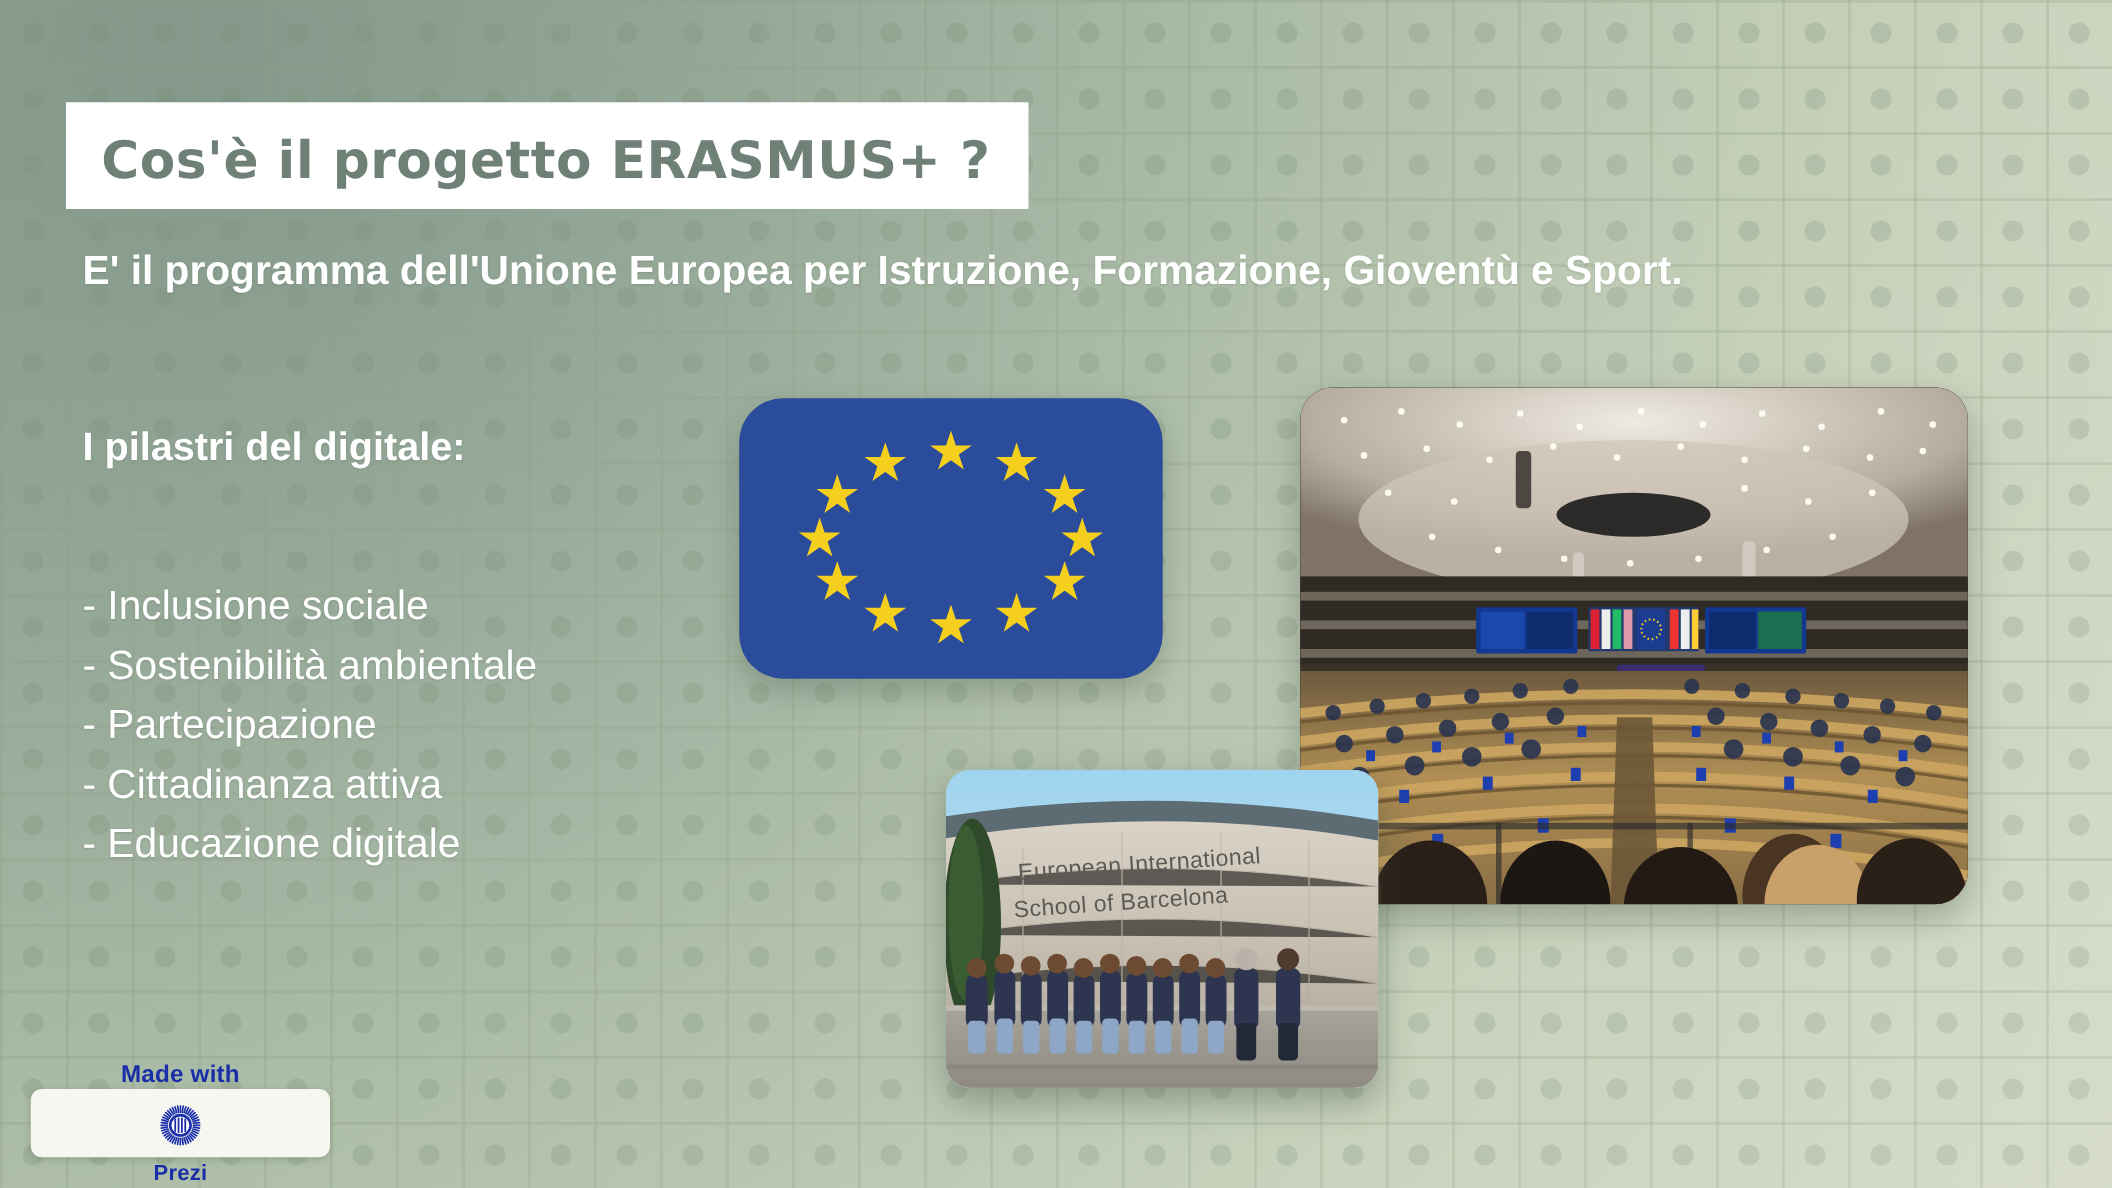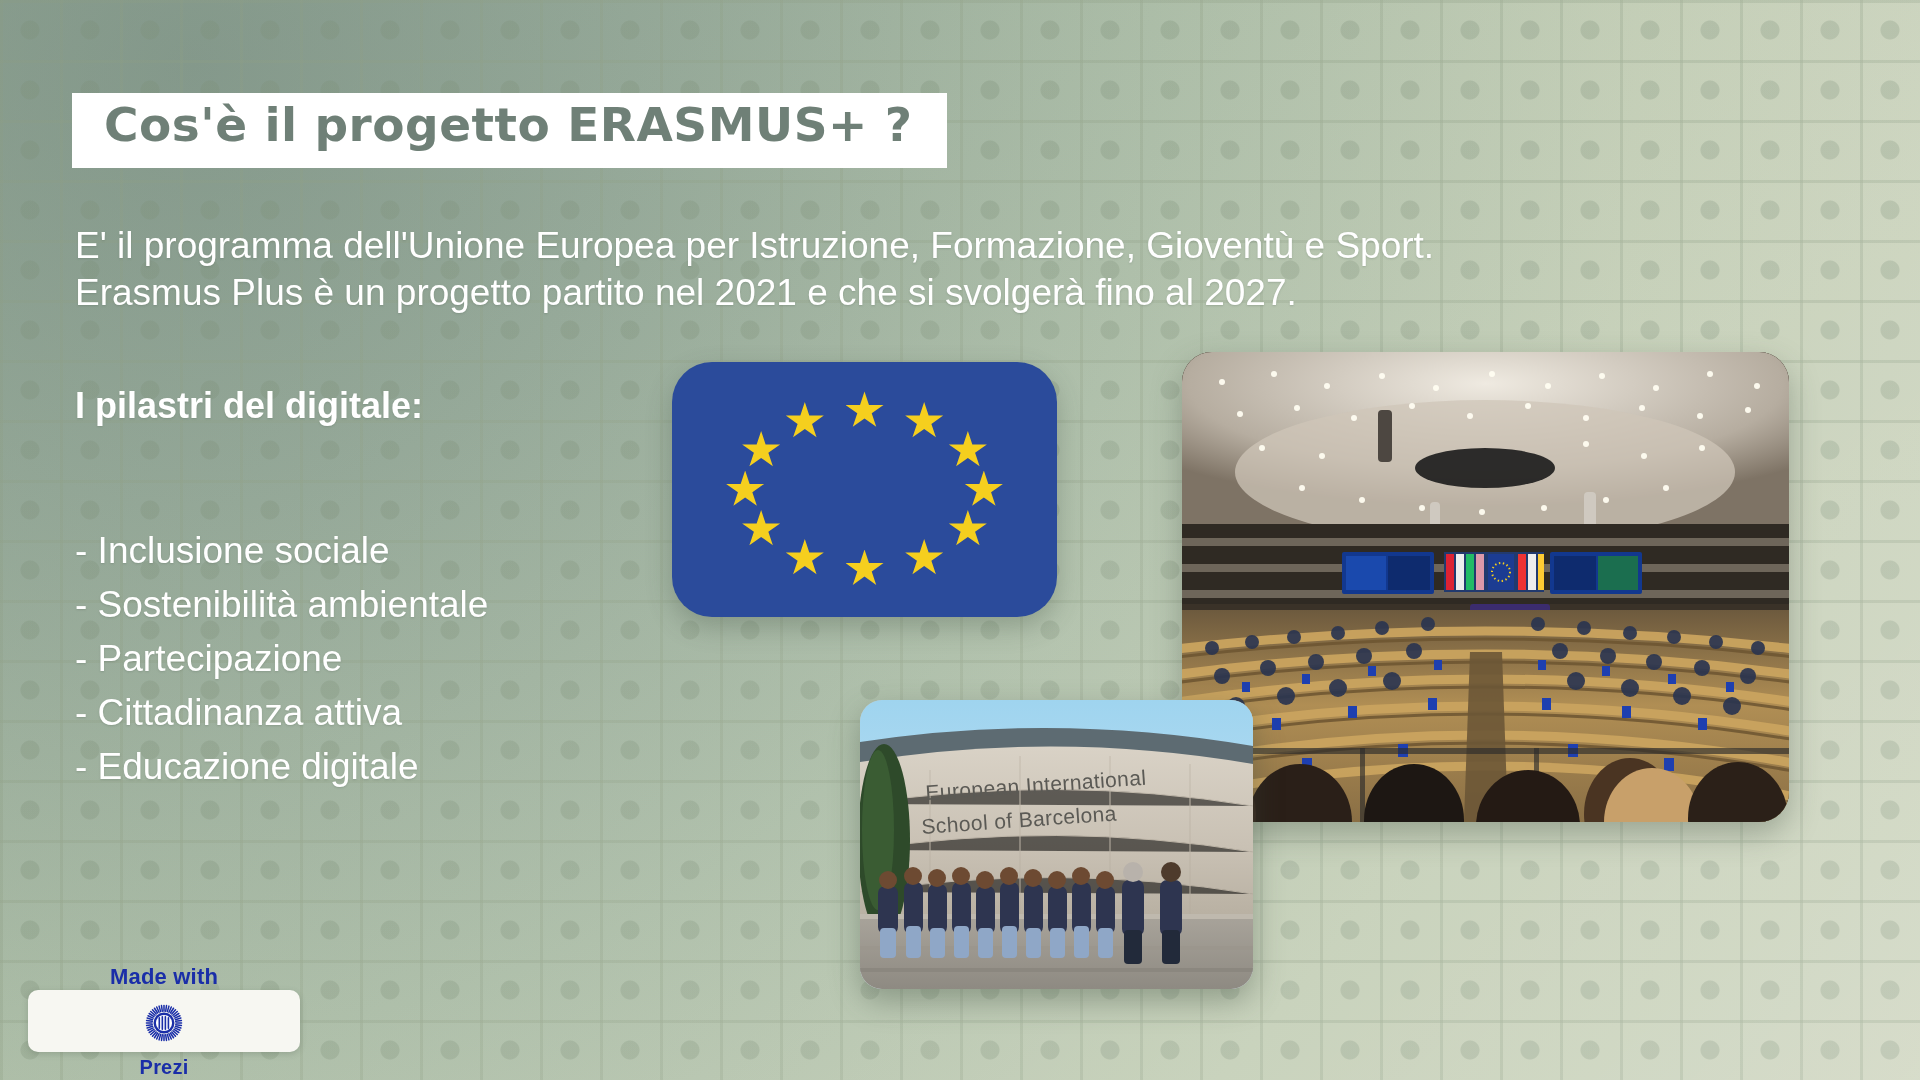--- a/index.html
+++ b/index.html
@@ -26,35 +26,35 @@
     opacity:.85;
     pointer-events:none;
   }
   #vignette{
     position:absolute; inset:0; pointer-events:none;
     background:linear-gradient(135deg, rgba(110,132,116,0.30) 0%, rgba(110,132,116,0.06) 34%, rgba(255,255,255,0.10) 70%, rgba(255,255,255,0.18) 100%);
   }
 
   
   .title-band {
-    position:absolute; left:72px; top:93px;
+    position:absolute; left:60px; top:93px;
     background:#ffffff;
-    padding:8px 34px 20px 32px;
+    padding:30px 34px 20px 32px;
     line-height:1;
   }
   .title-band h1 {
     font-family:"DejaVu Sans", sans-serif;
     font-size:47px; font-weight:700; letter-spacing:.5px;
     color:#6f8077; white-space:nowrap;
   }
 
   
   .intro {
     position:absolute; left:75px; top:222px; width:1760px;
-    color:#ffffff; font-size:37px; line-height:1.28; font-weight:400;
+    color:#ffffff; font-size:37px; line-height:1.28; font-weight:700;
     text-shadow:0 1px 2px rgba(80,95,82,.25);
   }
   .intro div { white-space:nowrap; }
 
   .pillars-head {
     position:absolute; left:75px; top:385px;
     color:#ffffff; font-size:36px; font-weight:700;
     text-shadow:0 1px 2px rgba(80,95,82,.25);
   }
   .pillars {
@@ -122,21 +122,20 @@
 
   <div id="pattern"></div>
   <div id="vignette"></div>
 
   <div class="title-band">
     <h1>Cos'è il progetto ERASMUS+ ?</h1>
   </div>
 
   <div class="intro">
     <div>E' il programma dell'Unione Europea per Istruzione, Formazione, Gioventù e Sport.</div>
-    <div>Erasmus Plus è un progetto partito nel 2021 e che si svolgerà fino al 2027.</div>
   </div>
 
   <div class="pillars-head">I pilastri del digitale:</div>
 
   <ul class="pillars">
     <li>- Inclusione sociale</li>
     <li>- Sostenibilità ambientale</li>
     <li>- Partecipazione</li>
     <li>- Cittadinanza attiva</li>
     <li>- Educazione digitale</li>

